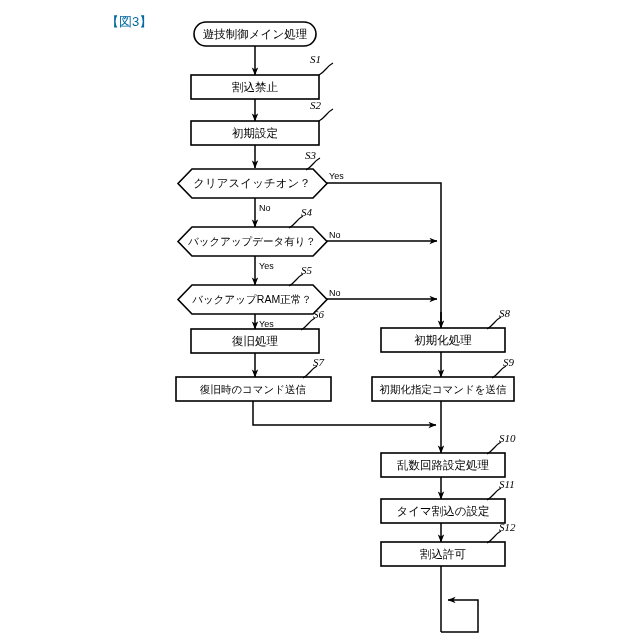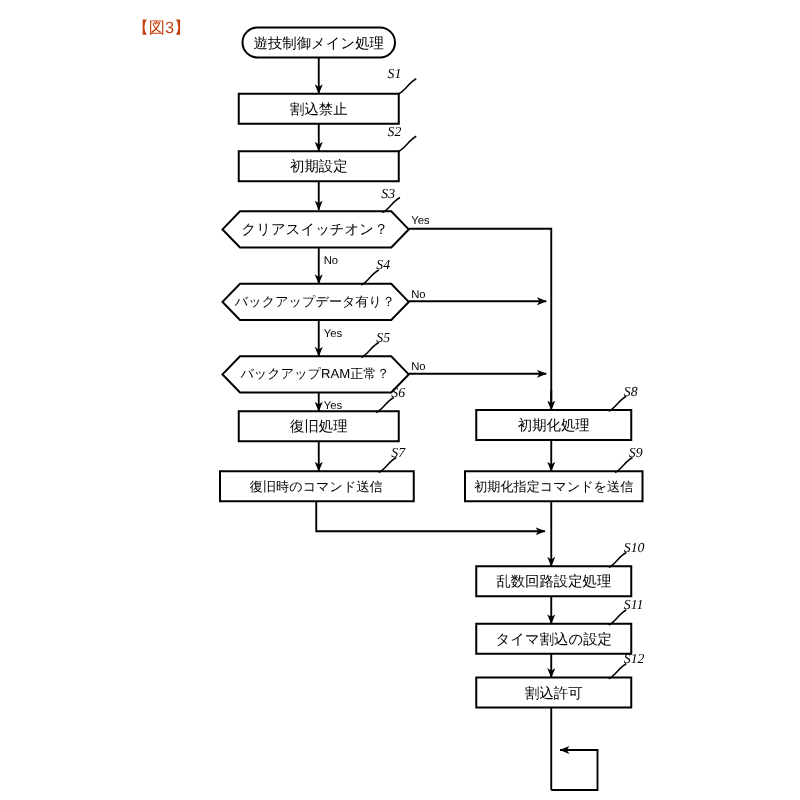--- a/index.html
+++ b/index.html
@@ -15,21 +15,21 @@
     width: 640px;
     height: 640px;
     background: #ffffff;
     overflow: hidden;
   }
   #figure-label {
     position: absolute;
     left: 106px;
     top: 13px;
     font-size: 13px;
-    color: #c2410c;
+    color: #0369a1;
     letter-spacing: 0px;
     white-space: nowrap;
   }
   svg.flow {
     position: absolute;
     left: 0;
     top: 0;
     width: 640px;
     height: 640px;
   }

